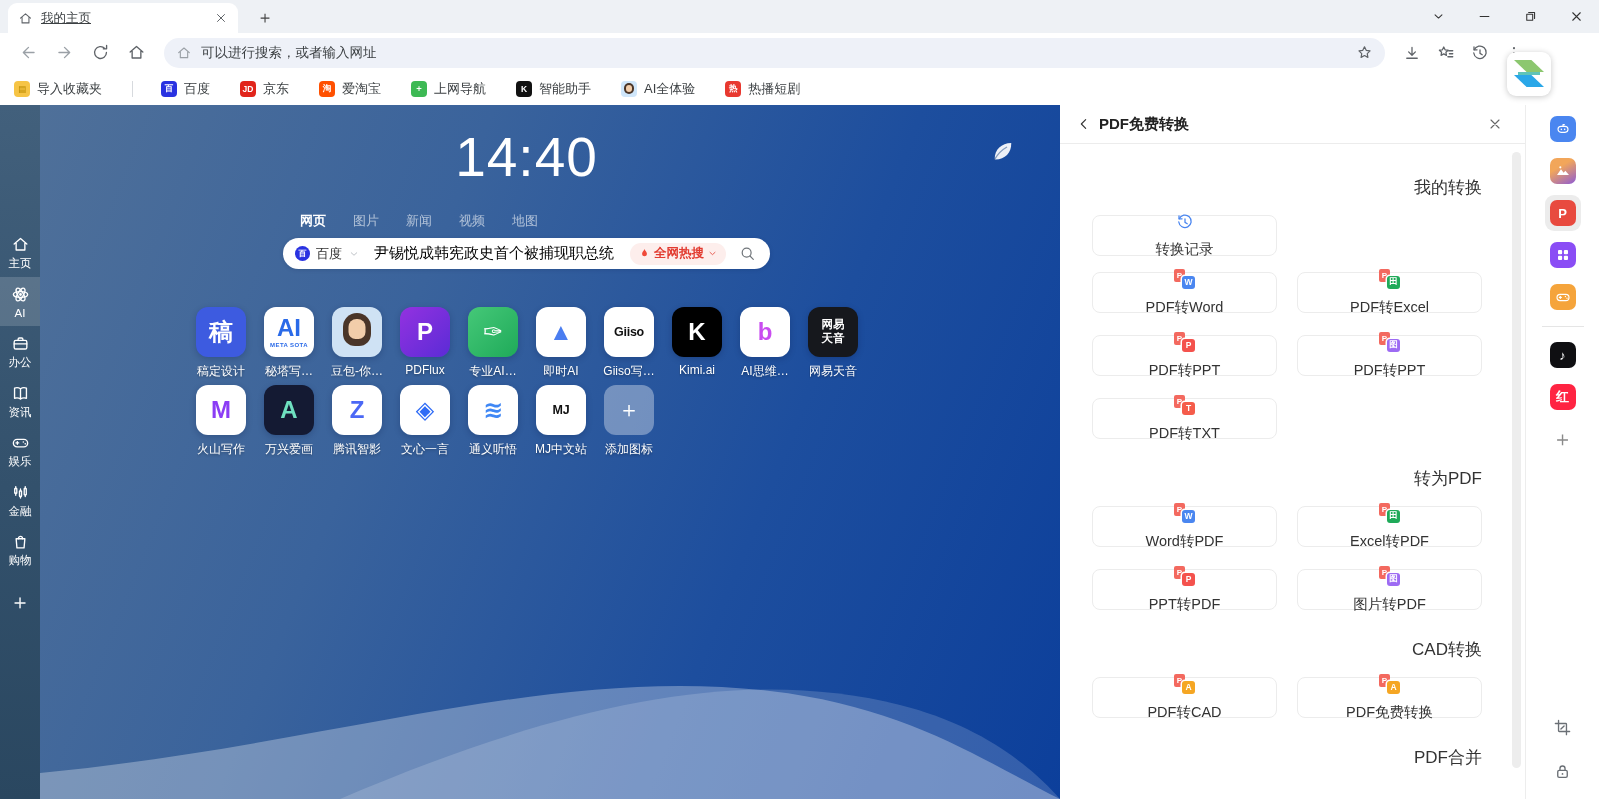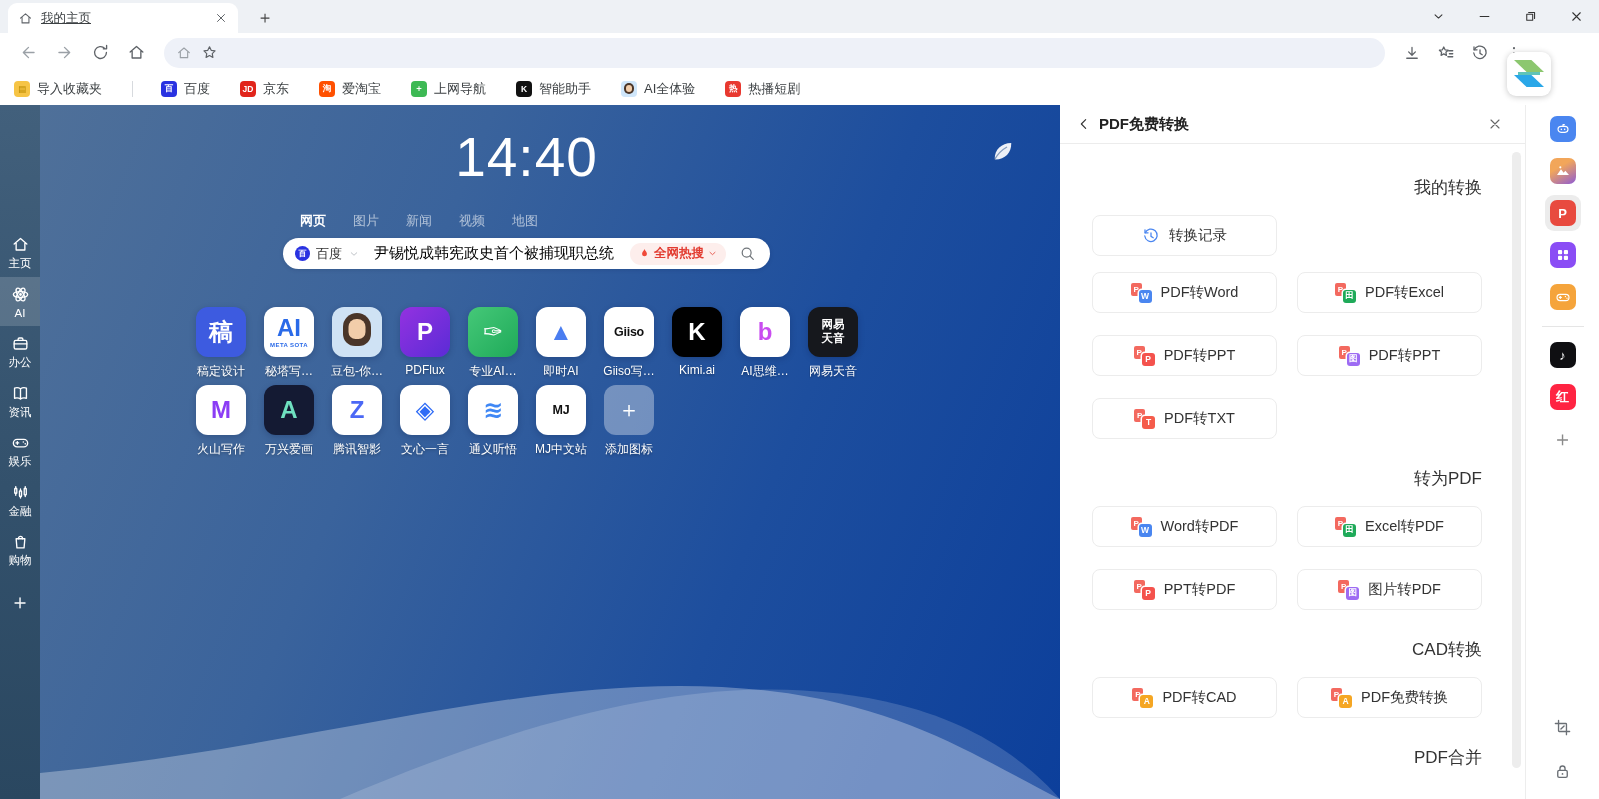--- a/index.html
+++ b/index.html
@@ -93,21 +93,21 @@
   
   .panel{width:465px;background:#fff;flex:none;display:flex;flex-direction:column;position:relative;text-align:right;}
   .panel-header{height:39px;display:flex;align-items:center;padding:0 16px;border-bottom:1px solid #ececec;flex:none;}
   .panel-back{width:16px;height:16px;color:#333;flex:none;}
   .panel-title{font-size:15px;font-weight:700;color:#222;margin-left:7px;}
   .panel-close{width:16px;height:16px;color:#666;margin-left:auto;margin-right:6px;}
   .panel-body{flex:1;overflow:hidden;padding:0 43px 0 32px;}
   .sec-heading{font-size:17px;color:#333;margin-top:28px;}
   .sec-heading.first{margin-top:32px;}
   .btn-grid{margin-top:16px;display:grid;grid-template-columns:185px 185px;gap:22px 20px;}
-  .conv-btn{height:41px;border:1px solid #ececec;border-radius:8px;background:#fff;display:flex;align-items:center;justify-content:center;gap:9px;font-size:14.5px;color:#333;cursor:pointer;}
+  .conv-btn{height:41px;border:1px solid #ececec;border-radius:8px;background:#fff;display:flex;align-items:center;justify-content:center;gap:9px;font-size:14.5px;color:#333;cursor:pointer;flex-direction:column;}
   .conv-ico{width:21px;height:20px;position:relative;flex:none;}
   .mini-pdf{position:absolute;left:0;top:0;width:11px;height:13px;background:#f3695f;border-radius:2px;color:#fff;font-size:8px;font-weight:700;display:flex;align-items:center;justify-content:center;}
   .letter-sq{position:absolute;right:0;bottom:0;width:13px;height:13px;border-radius:3px;color:#fff;font-size:8.5px;font-weight:700;display:flex;align-items:center;justify-content:center;box-shadow:0 0 0 1.5px #fff;}
   .hist-ico{width:18px;height:18px;color:#4a86f0;flex:none;}
   .scroll-thumb{position:absolute;right:4px;top:47px;width:9px;height:616px;background:#ededed;border-radius:5px;}
 
   
   .dock{width:74px;background:#fff;border-left:1px solid #ededed;display:flex;flex-direction:column;align-items:center;padding-top:6px;flex:none;}
   .dock-item{width:36px;height:36px;margin-bottom:6px;display:flex;align-items:center;justify-content:center;border-radius:9px;cursor:pointer;}
   .dock-item.active{background:#ececec;}
@@ -204,20 +204,21 @@
             <path d="M4 11.5 12 4.5l8 7M6.5 10v9h11v-9"></path>
           </svg>
         </span>
       </div>
     <div class="addressbar">
       <span class="addr-home">
           <svg viewBox="0 0 24 24" fill="none" stroke="currentColor" stroke-width="1.7" stroke-linecap="round" stroke-linejoin="round">
             <path d="M4 11.5 12 4.5l8 7M6.5 10v9h11v-9"></path>
           </svg>
         </span>
+      <span class="addr-text">可以进行搜索，或者输入网址</span>
       <span class="addr-star">
           <svg viewBox="0 0 24 24" fill="none" stroke="currentColor" stroke-width="1.7" stroke-linecap="round" stroke-linejoin="round">
             <path d="m12 4 2.4 4.9 5.4.8-3.9 3.8.9 5.4L12 16.3l-4.8 2.6.9-5.4L4.2 9.7l5.4-.8L12 4Z"></path>
           </svg>
         </span>
     </div>
     <div class="actbtn">
         <span>
           <svg viewBox="0 0 24 24" fill="none" stroke="currentColor" stroke-width="1.7" stroke-linecap="round" stroke-linejoin="round">
             <path d="M12 4.5V14M7.5 10.5 12 15l4.5-4.5M5 19h14"></path>

